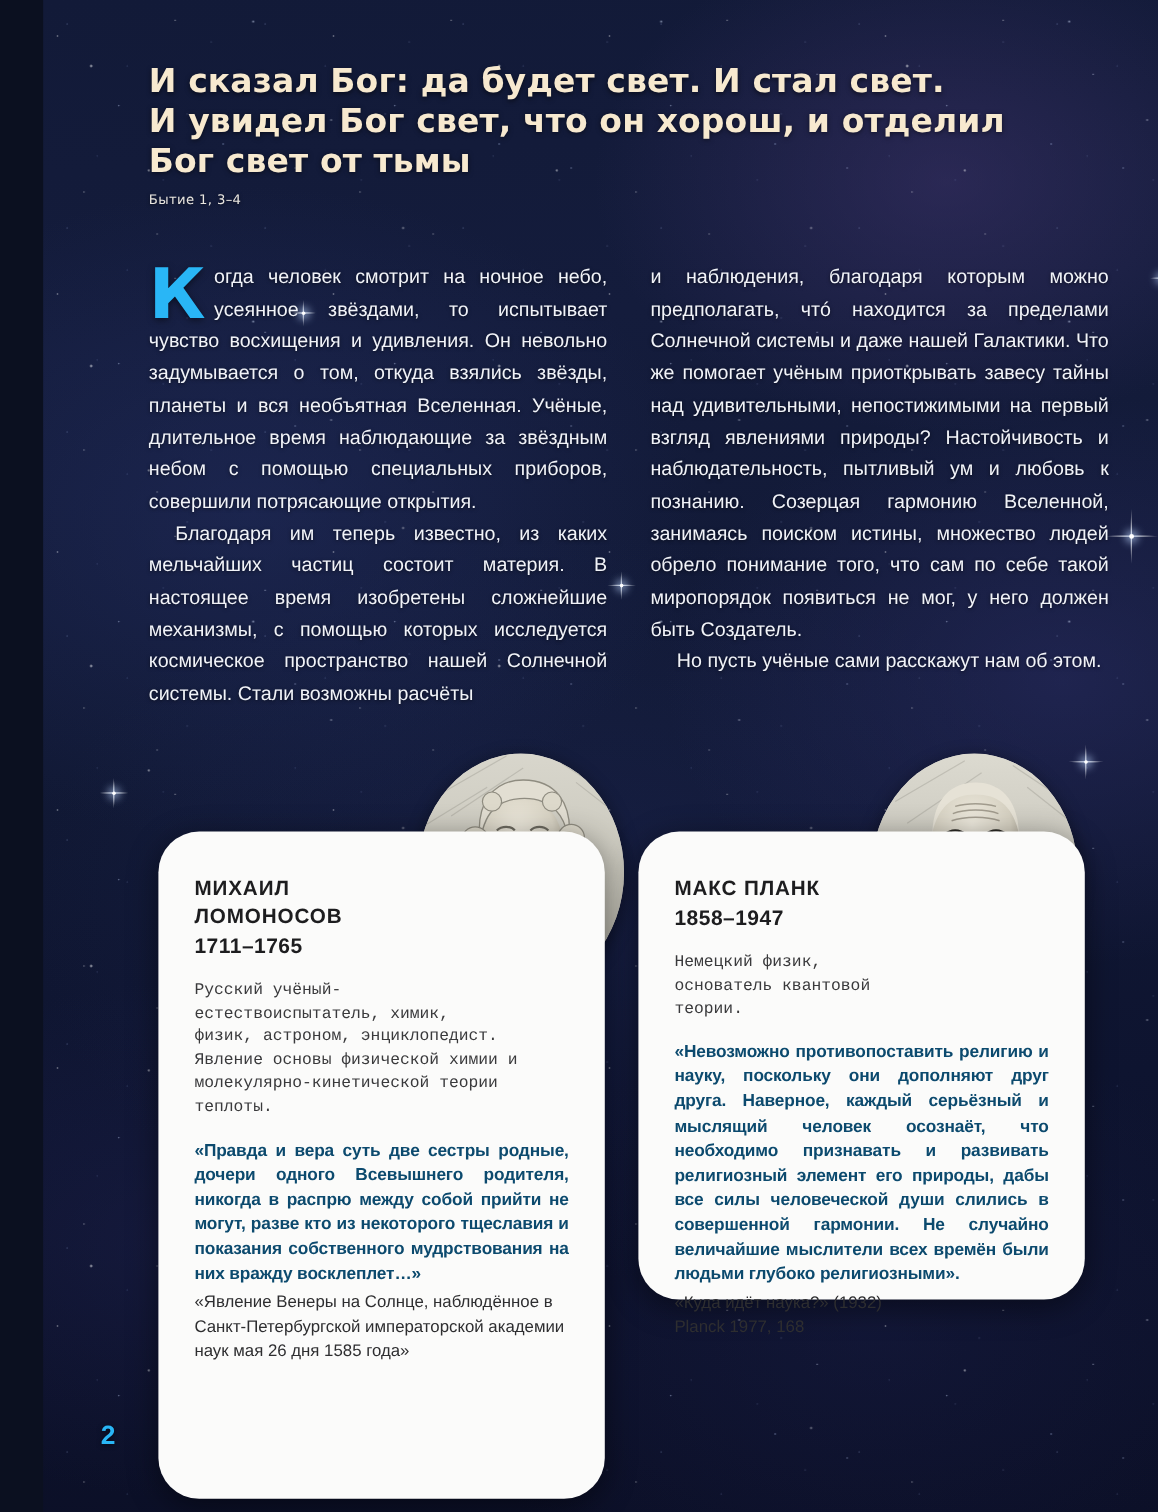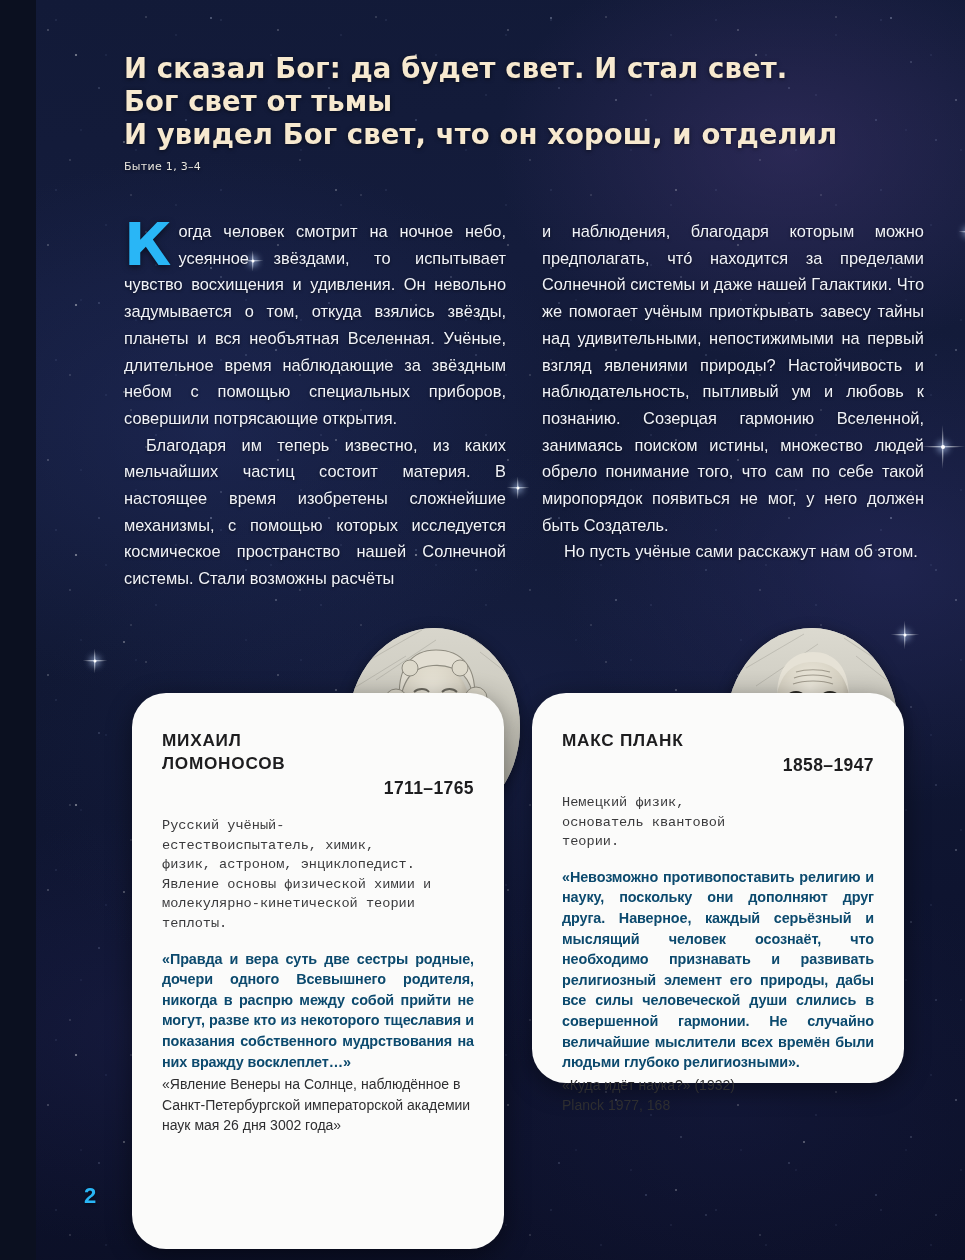--- a/index.html
+++ b/index.html
@@ -156,21 +156,20 @@
     text-transform:uppercase;
     white-space:pre-line;
   }
   .sci-years{
     font-family:"Liberation Sans", sans-serif;
     font-weight:700;
     font-size:17.5px;
     letter-spacing:.4px;
     color:#1d1d1f;
     margin-top:3px;
-    text-align:right;
   }
   .sci-desc{
     font-family:Liberation Mono, monospace;
     font-size:13.6px;
     line-height:19.6px;
     color:#3a3a3c;
     margin-top:17px;
     white-space:pre-line;
   }
   .sci-quote{
@@ -250,22 +249,22 @@
   </div>
   <div class="sparkle" style="left:922px;top:222px;width:20px;height:20px;">
     <span class="sp-v" style="height:20px;"></span>
       <span class="sp-h" style="width:20px;"></span>
       <span class="sp-core" style="width:3px;height:3px;"></span>
   </div>
 
   <div class="header">
     <div class="verse">
       <div>И сказал Бог: да будет свет. И стал свет.</div>
+      <div>И увидел Бог свет, что он хорош, и отделил</div>
       <div>Бог свет от тьмы</div>
-      <div>И увидел Бог свет, что он хорош, и отделил</div>
     </div>
     <div class="verse-ref">Бытие 1, 3–4</div>
   </div>
 
   <div class="cols">
     <div class="col">
       <p><span class="dropcap">К</span><span>огда человек смотрит на ночное небо, усеянное звёздами, то испытывает чувство восхищения и удивления. Он невольно задумывается о том, откуда взялись звёзды, планеты и вся необъятная Вселенная. Учёные, длительное время наблюдающие за звёздным небом с помощью специальных приборов, совершили потрясающие открытия.</span></p>
       <p>Благодаря им теперь известно, из каких мельчайших частиц состоит материя. В настоящее время изобретены сложнейшие механизмы, с помощью которых исследуется космическое пространство нашей Солнечной системы. Стали возможны расчёты</p>
     </div>
     <div class="col">
@@ -410,21 +409,21 @@
 
   <div class="card" id="card-lomonosov">
     <div class="card-inner">
       <div class="sci-name">МИХАИЛ
 ЛОМОНОСОВ</div>
       <div class="sci-years">1711–1765</div>
       <div class="sci-desc">Русский учёный-
 естествоиспытатель, химик,
 физик, астроном, энциклопедист. Явление основы физической химии и молекулярно-кинетической теории теплоты.</div>
       <div class="sci-quote">«Правда и вера суть две сестры родные, дочери одного Всевышнего родителя, никогда в распрю между собой прийти не могут, разве кто из некоторого тщеславия и показания собственного мудрствования на них вражду восклеплет…»</div>
-      <div class="sci-source">«Явление Венеры на Солнце, наблюдённое в Санкт-Петербургской императорской академии наук мая 26 дня 3002 года»</div>
+      <div class="sci-source">«Явление Венеры на Солнце, наблюдённое в Санкт-Петербургской императорской академии наук мая 26 дня 1585 года»</div>
     </div>
   </div>
 
   <div class="card" id="card-planck">
     <div class="card-inner">
       <div class="sci-name">МАКС ПЛАНК</div>
       <div class="sci-years">1858–1947</div>
       <div class="sci-desc">Немецкий физик,
 основатель квантовой
 теории.</div>

